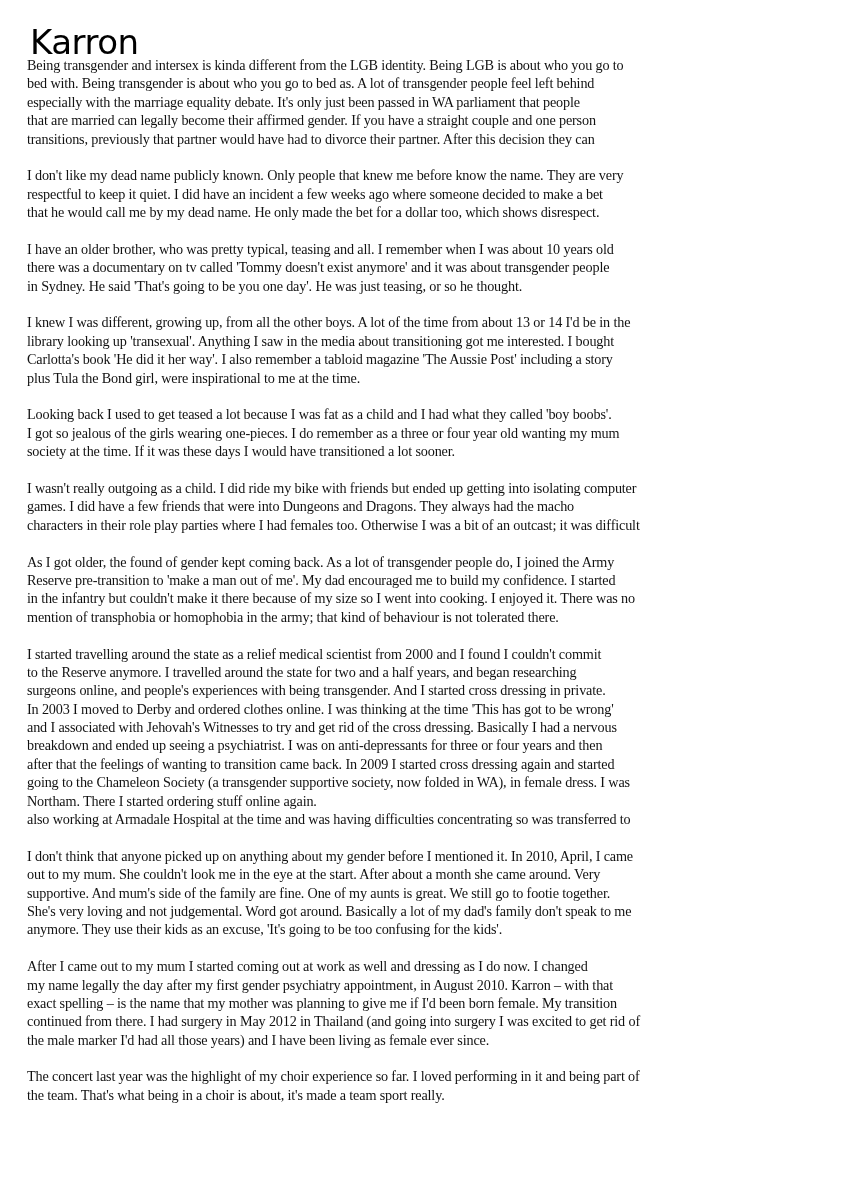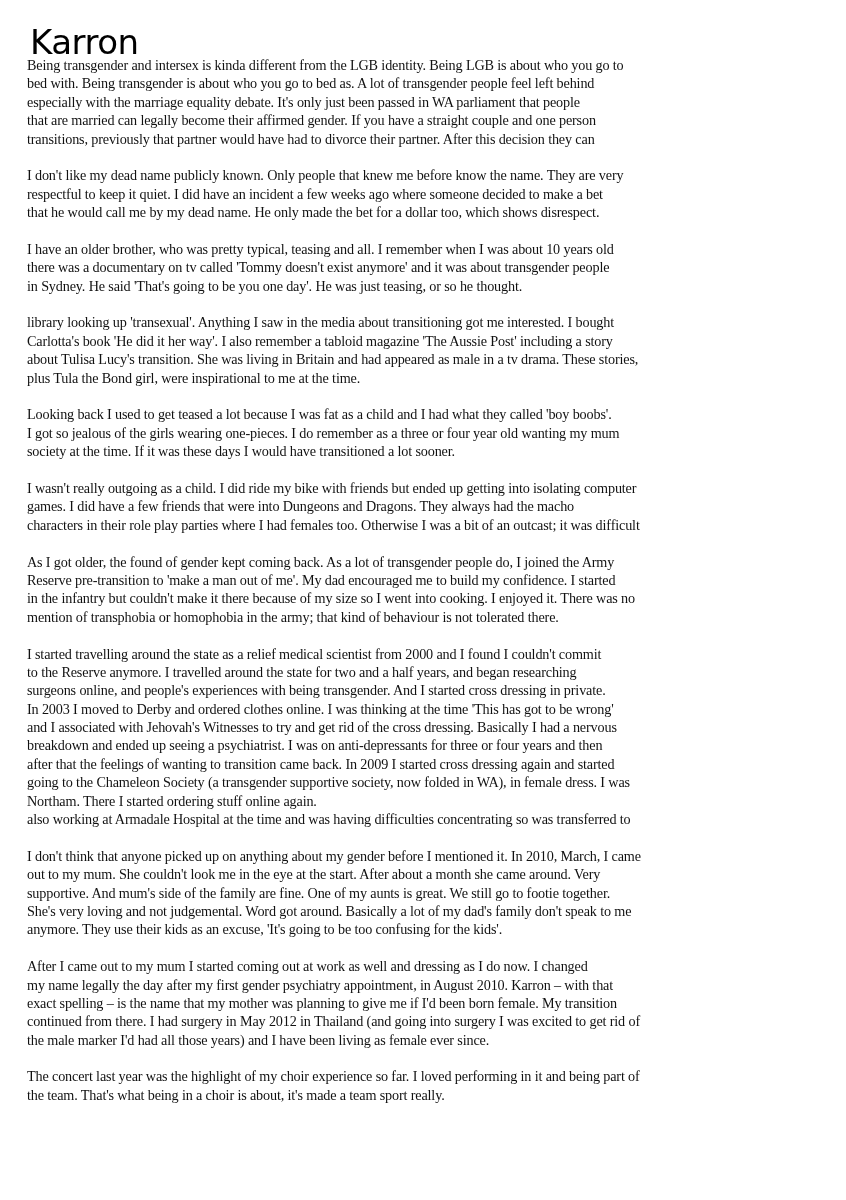--- a/index.html
+++ b/index.html
@@ -35,23 +35,23 @@
         <span class="line">I don't like my dead name publicly known. Only people that knew me before know the name. They are very</span>
         <span class="line">respectful to keep it quiet. I did have an incident a few weeks ago where someone decided to make a bet</span>
         <span class="line">that he would call me by my dead name. He only made the bet for a dollar too, which shows disrespect.</span>
       </div>
       <div class="para">
         <span class="line">I have an older brother, who was pretty typical, teasing and all. I remember when I was about 10 years old</span>
         <span class="line">there was a documentary on tv called 'Tommy doesn't exist anymore' and it was about transgender people</span>
         <span class="line">in Sydney. He said 'That's going to be you one day'. He was just teasing, or so he thought.</span>
       </div>
       <div class="para">
+        <span class="line">I knew I was different, growing up, from all the other boys. A lot of the time from about 13 or 14 I'd be in the</span>
         <span class="line">library looking up 'transexual'. Anything I saw in the media about transitioning got me interested. I bought</span>
         <span class="line">Carlotta's book 'He did it her way'. I also remember a tabloid magazine 'The Aussie Post' including a story</span>
-        <span class="line">about Tulisa Lucy's transition. She was living in Britain and had appeared as male in a tv drama. These stories,</span>
         <span class="line">plus Tula the Bond girl, were inspirational to me at the time.</span>
       </div>
       <div class="para">
         <span class="line">Looking back I used to get teased a lot because I was fat as a child and I had what they called 'boy boobs'.</span>
         <span class="line">I got so jealous of the girls wearing one-pieces. I do remember as a three or four year old wanting my mum</span>
         <span class="line">society at the time. If it was these days I would have transitioned a lot sooner.</span>
       </div>
       <div class="para">
         <span class="line">I wasn't really outgoing as a child. I did ride my bike with friends but ended up getting into isolating computer</span>
         <span class="line">games. I did have a few friends that were into Dungeons and Dragons. They always had the macho</span>
@@ -69,21 +69,21 @@
         <span class="line">surgeons online, and people's experiences with being transgender. And I started cross dressing in private.</span>
         <span class="line">In 2003 I moved to Derby and ordered clothes online. I was thinking at the time 'This has got to be wrong'</span>
         <span class="line">and I associated with Jehovah's Witnesses to try and get rid of the cross dressing. Basically I had a nervous</span>
         <span class="line">breakdown and ended up seeing a psychiatrist. I was on anti-depressants for three or four years and then</span>
         <span class="line">after that the feelings of wanting to transition came back. In 2009 I started cross dressing again and started</span>
         <span class="line">going to the Chameleon Society (a transgender supportive society, now folded in WA), in female dress. I was</span>
         <span class="line">Northam. There I started ordering stuff online again.</span>
         <span class="line">also working at Armadale Hospital at the time and was having difficulties concentrating so was transferred to</span>
       </div>
       <div class="para">
-        <span class="line">I don't think that anyone picked up on anything about my gender before I mentioned it. In 2010, March, I came</span>
+        <span class="line">I don't think that anyone picked up on anything about my gender before I mentioned it. In 2010, April, I came</span>
         <span class="line">out to my mum. She couldn't look me in the eye at the start. After about a month she came around. Very</span>
         <span class="line">supportive. And mum's side of the family are fine. One of my aunts is great. We still go to footie together.</span>
         <span class="line">She's very loving and not judgemental. Word got around. Basically a lot of my dad's family don't speak to me</span>
         <span class="line">anymore. They use their kids as an excuse, 'It's going to be too confusing for the kids'.</span>
       </div>
       <div class="para">
         <span class="line">After I came out to my mum I started coming out at work as well and dressing as I do now. I changed</span>
         <span class="line">my name legally the day after my first gender psychiatry appointment, in August 2010. Karron – with that</span>
         <span class="line">exact spelling – is the name that my mother was planning to give me if I'd been born female. My transition</span>
         <span class="line">continued from there. I had surgery in May 2012 in Thailand (and going into surgery I was excited to get rid of</span>

